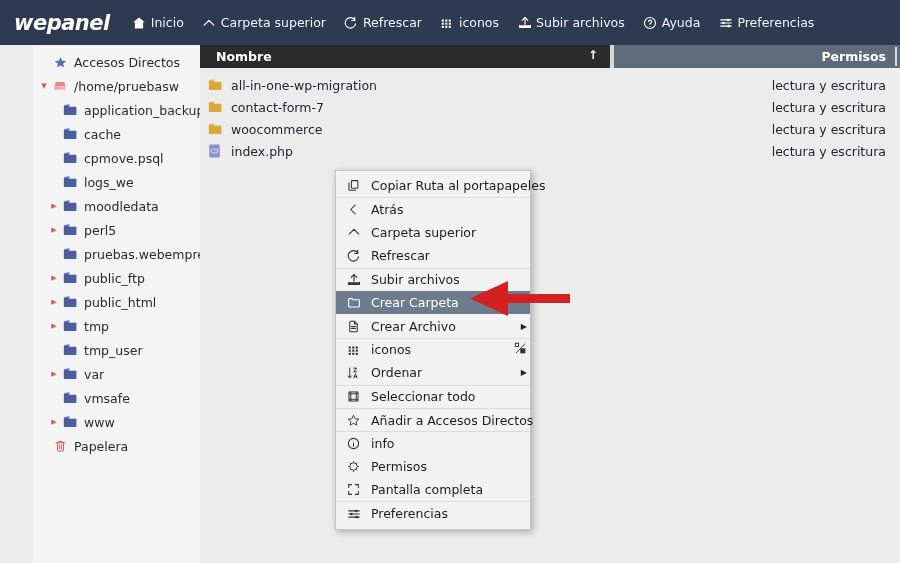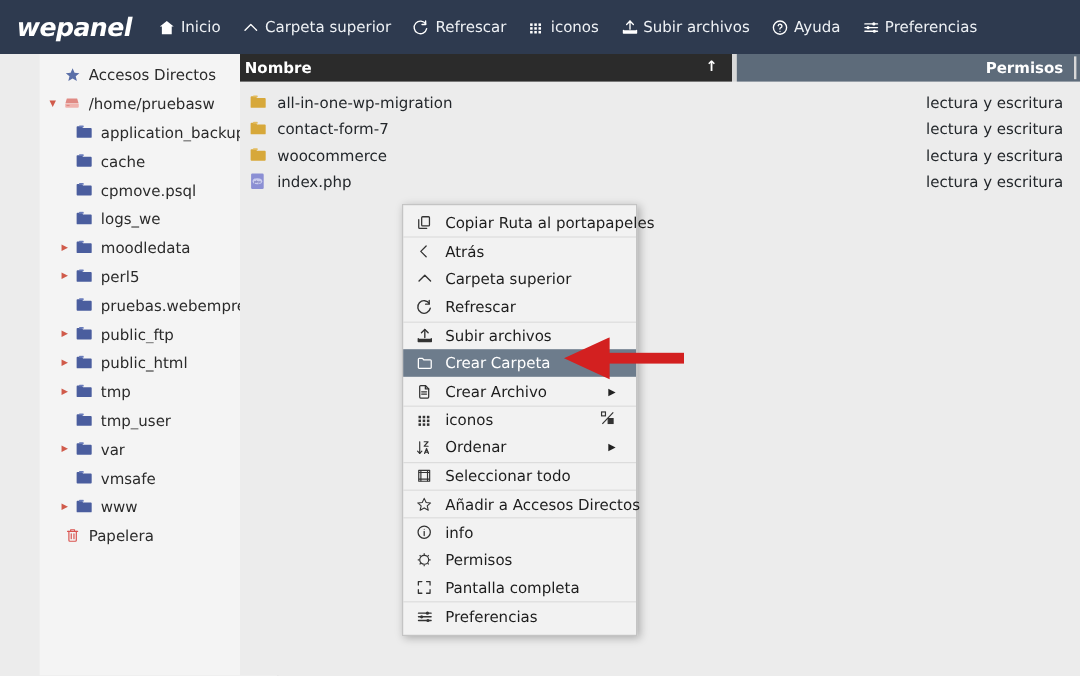--- a/index.html
+++ b/index.html
@@ -75,21 +75,21 @@
     position: absolute; left: 200px; top: 45px;
     width: 700px; height: 518px;
     background: #ececec;
   }
   .listhead { position: relative; height: 23px; width: 700px; display: flex; }
   .col-name {
     background: #2b2b2b; color: #ffffff;
     flex: 0 0 410px;
     display: flex; align-items: center;
     font-size: 12.5px; font-weight: bold;
-    padding-left: 4px;
+    padding-left: 16px;
     position: relative;
   }
   .sortarrow { position: absolute; right: 12px; top: 3px; font-size: 12px; color: #ffffff; }
   .colsplit { flex: 0 0 4px; background: #d8d8d8; }
   .col-perm {
     background: #5d6b7a; color: #ffffff;
     flex: 1 1 auto;
     display: flex; align-items: center; justify-content: flex-end;
     font-size: 12.5px; font-weight: bold;
     padding-right: 14px;
@@ -113,21 +113,21 @@
     background: #f2f2f2;
     border: 1px solid #c4c4c4;
     box-shadow: 2px 2px 7px rgba(0,0,0,0.28);
     padding: 3px 0 4px 0;
     z-index: 40;
   }
   .mi {
     display: flex; align-items: center;
     height: 23.4px;
     font-size: 12.5px; color: #1d1d1d;
-    padding-left: 9px; padding-right: 17px;
+    padding-left: 9px; padding-right: 3px;
     cursor: pointer;
     position: relative;
   }
   .mi .mic {
     width: 17px; flex: 0 0 17px;
     display: flex; align-items: center; justify-content: center;
     margin-right: 9px; color: #333;
   }
   .mi .mlabel { flex: 1 1 auto; white-space: nowrap; }
   .mi .sub { font-size: 8px; color: #222; margin-left: 6px; }

